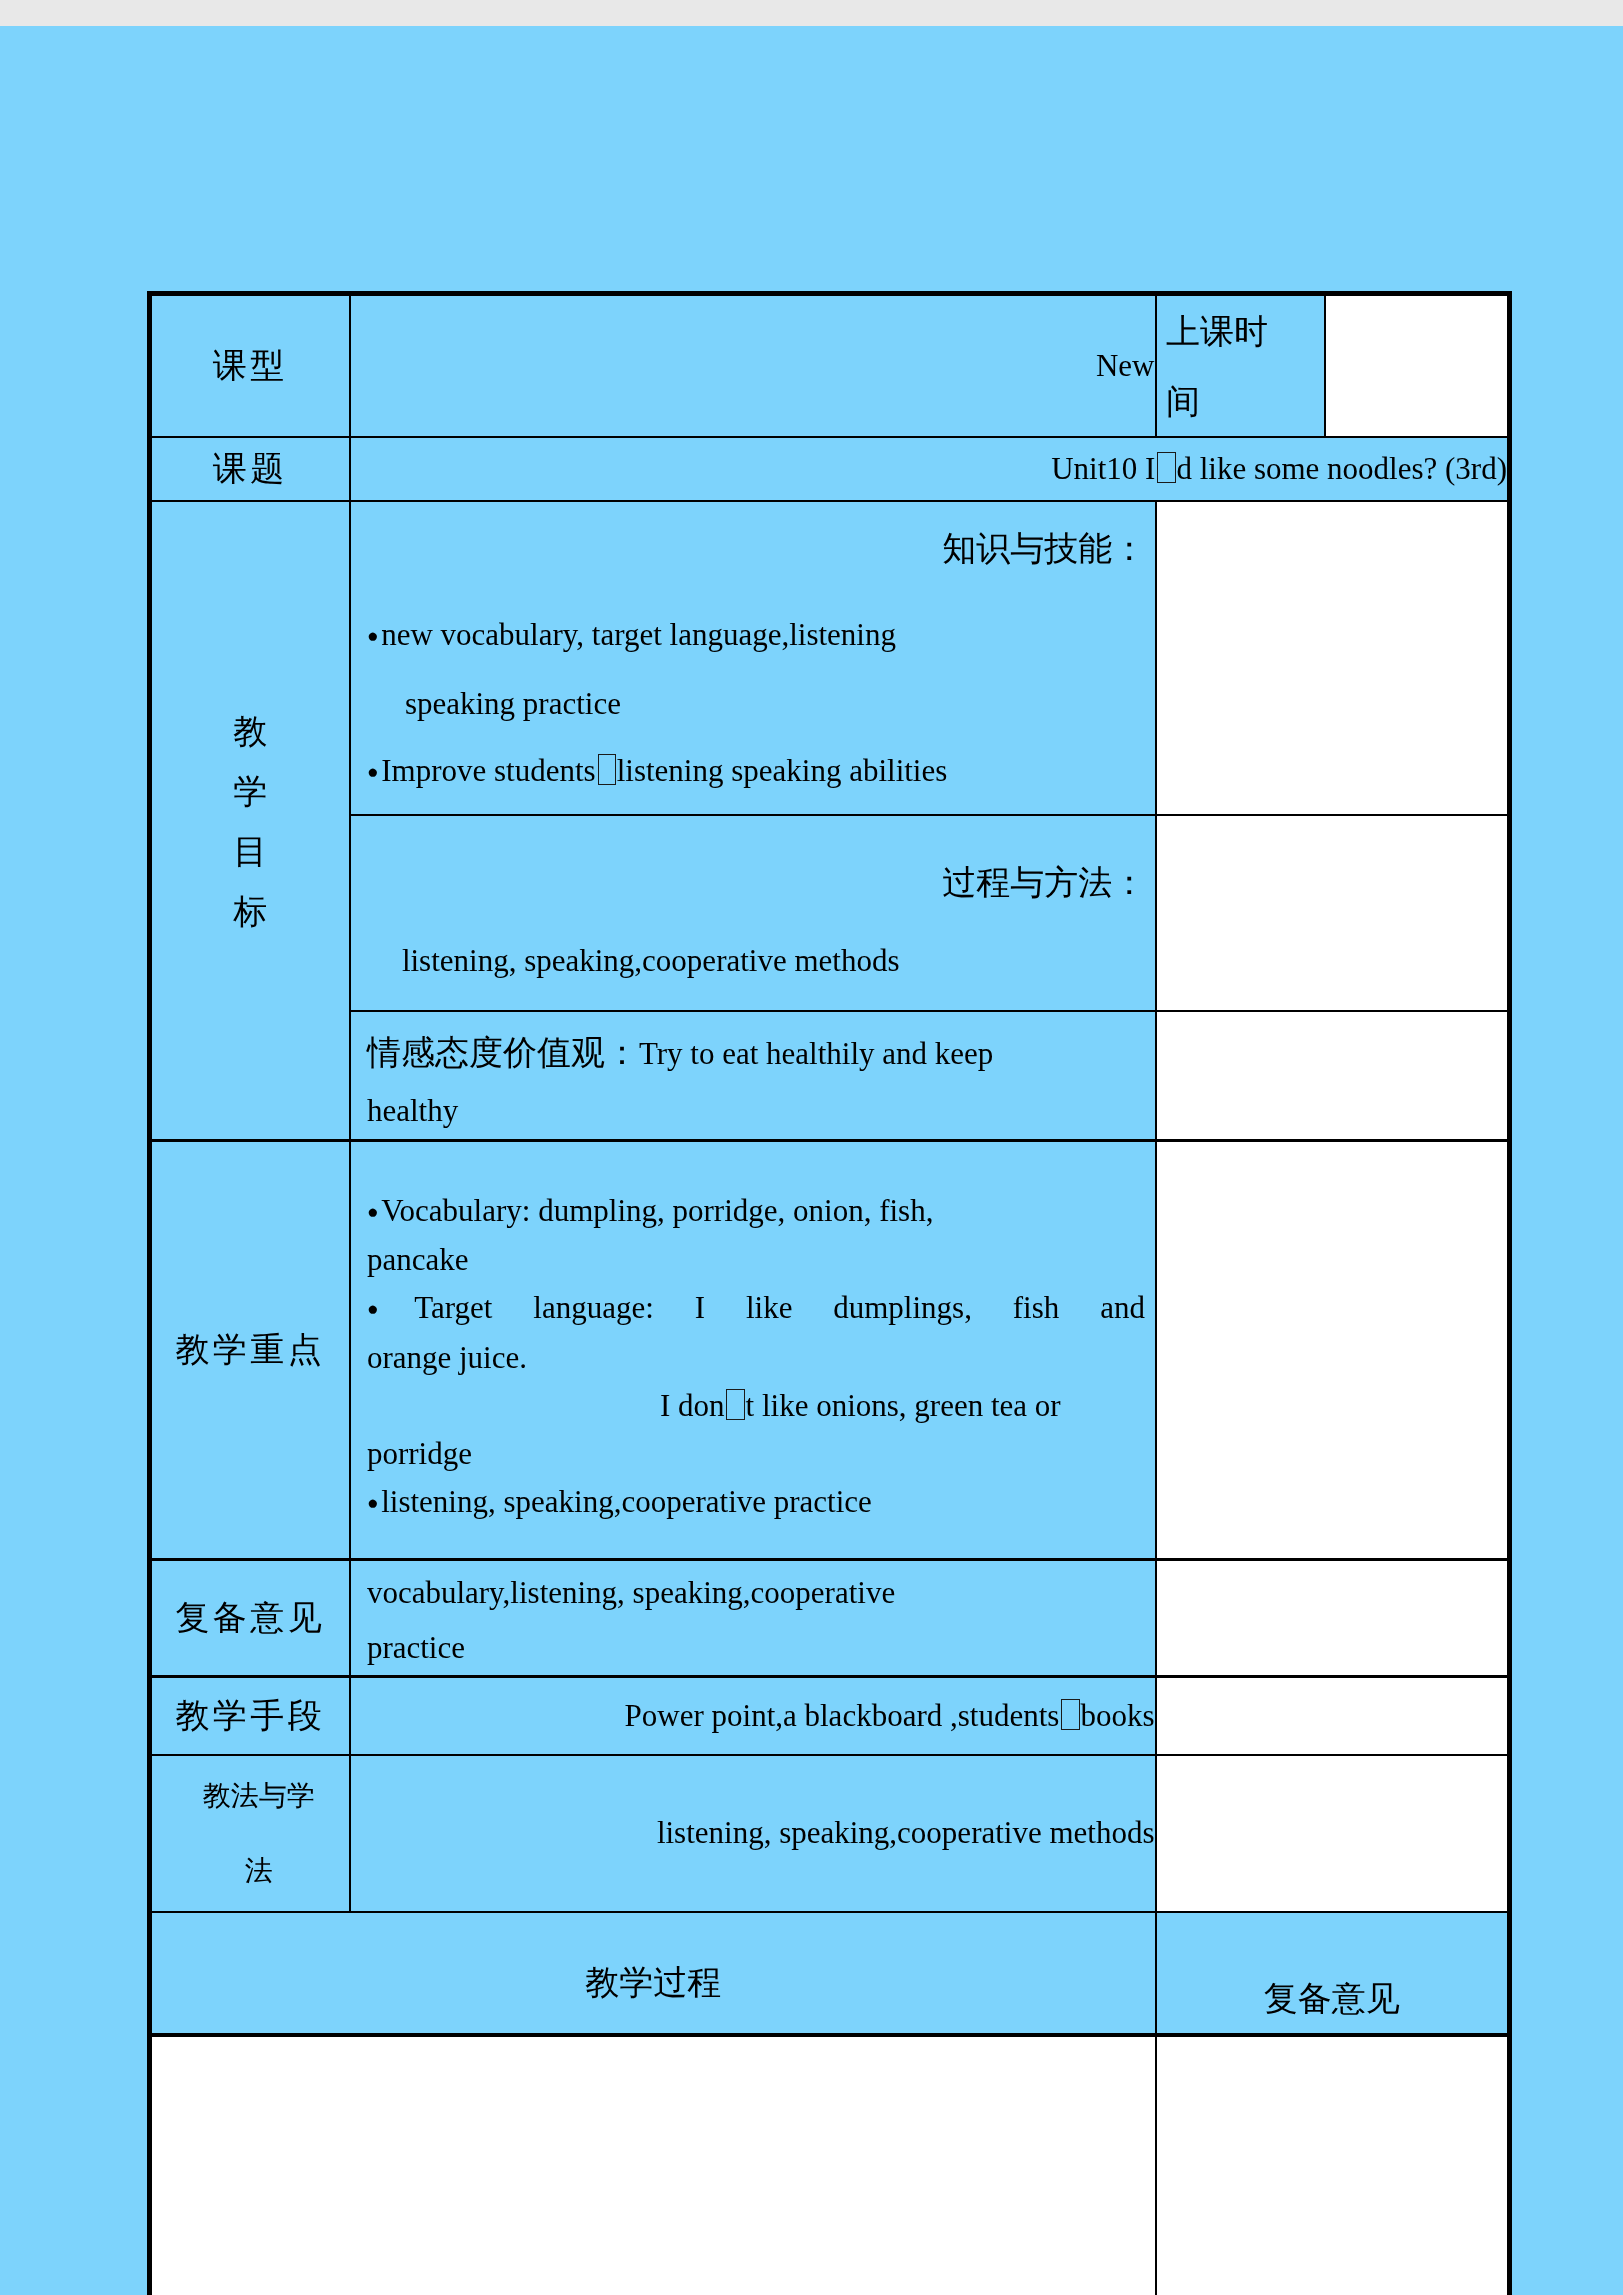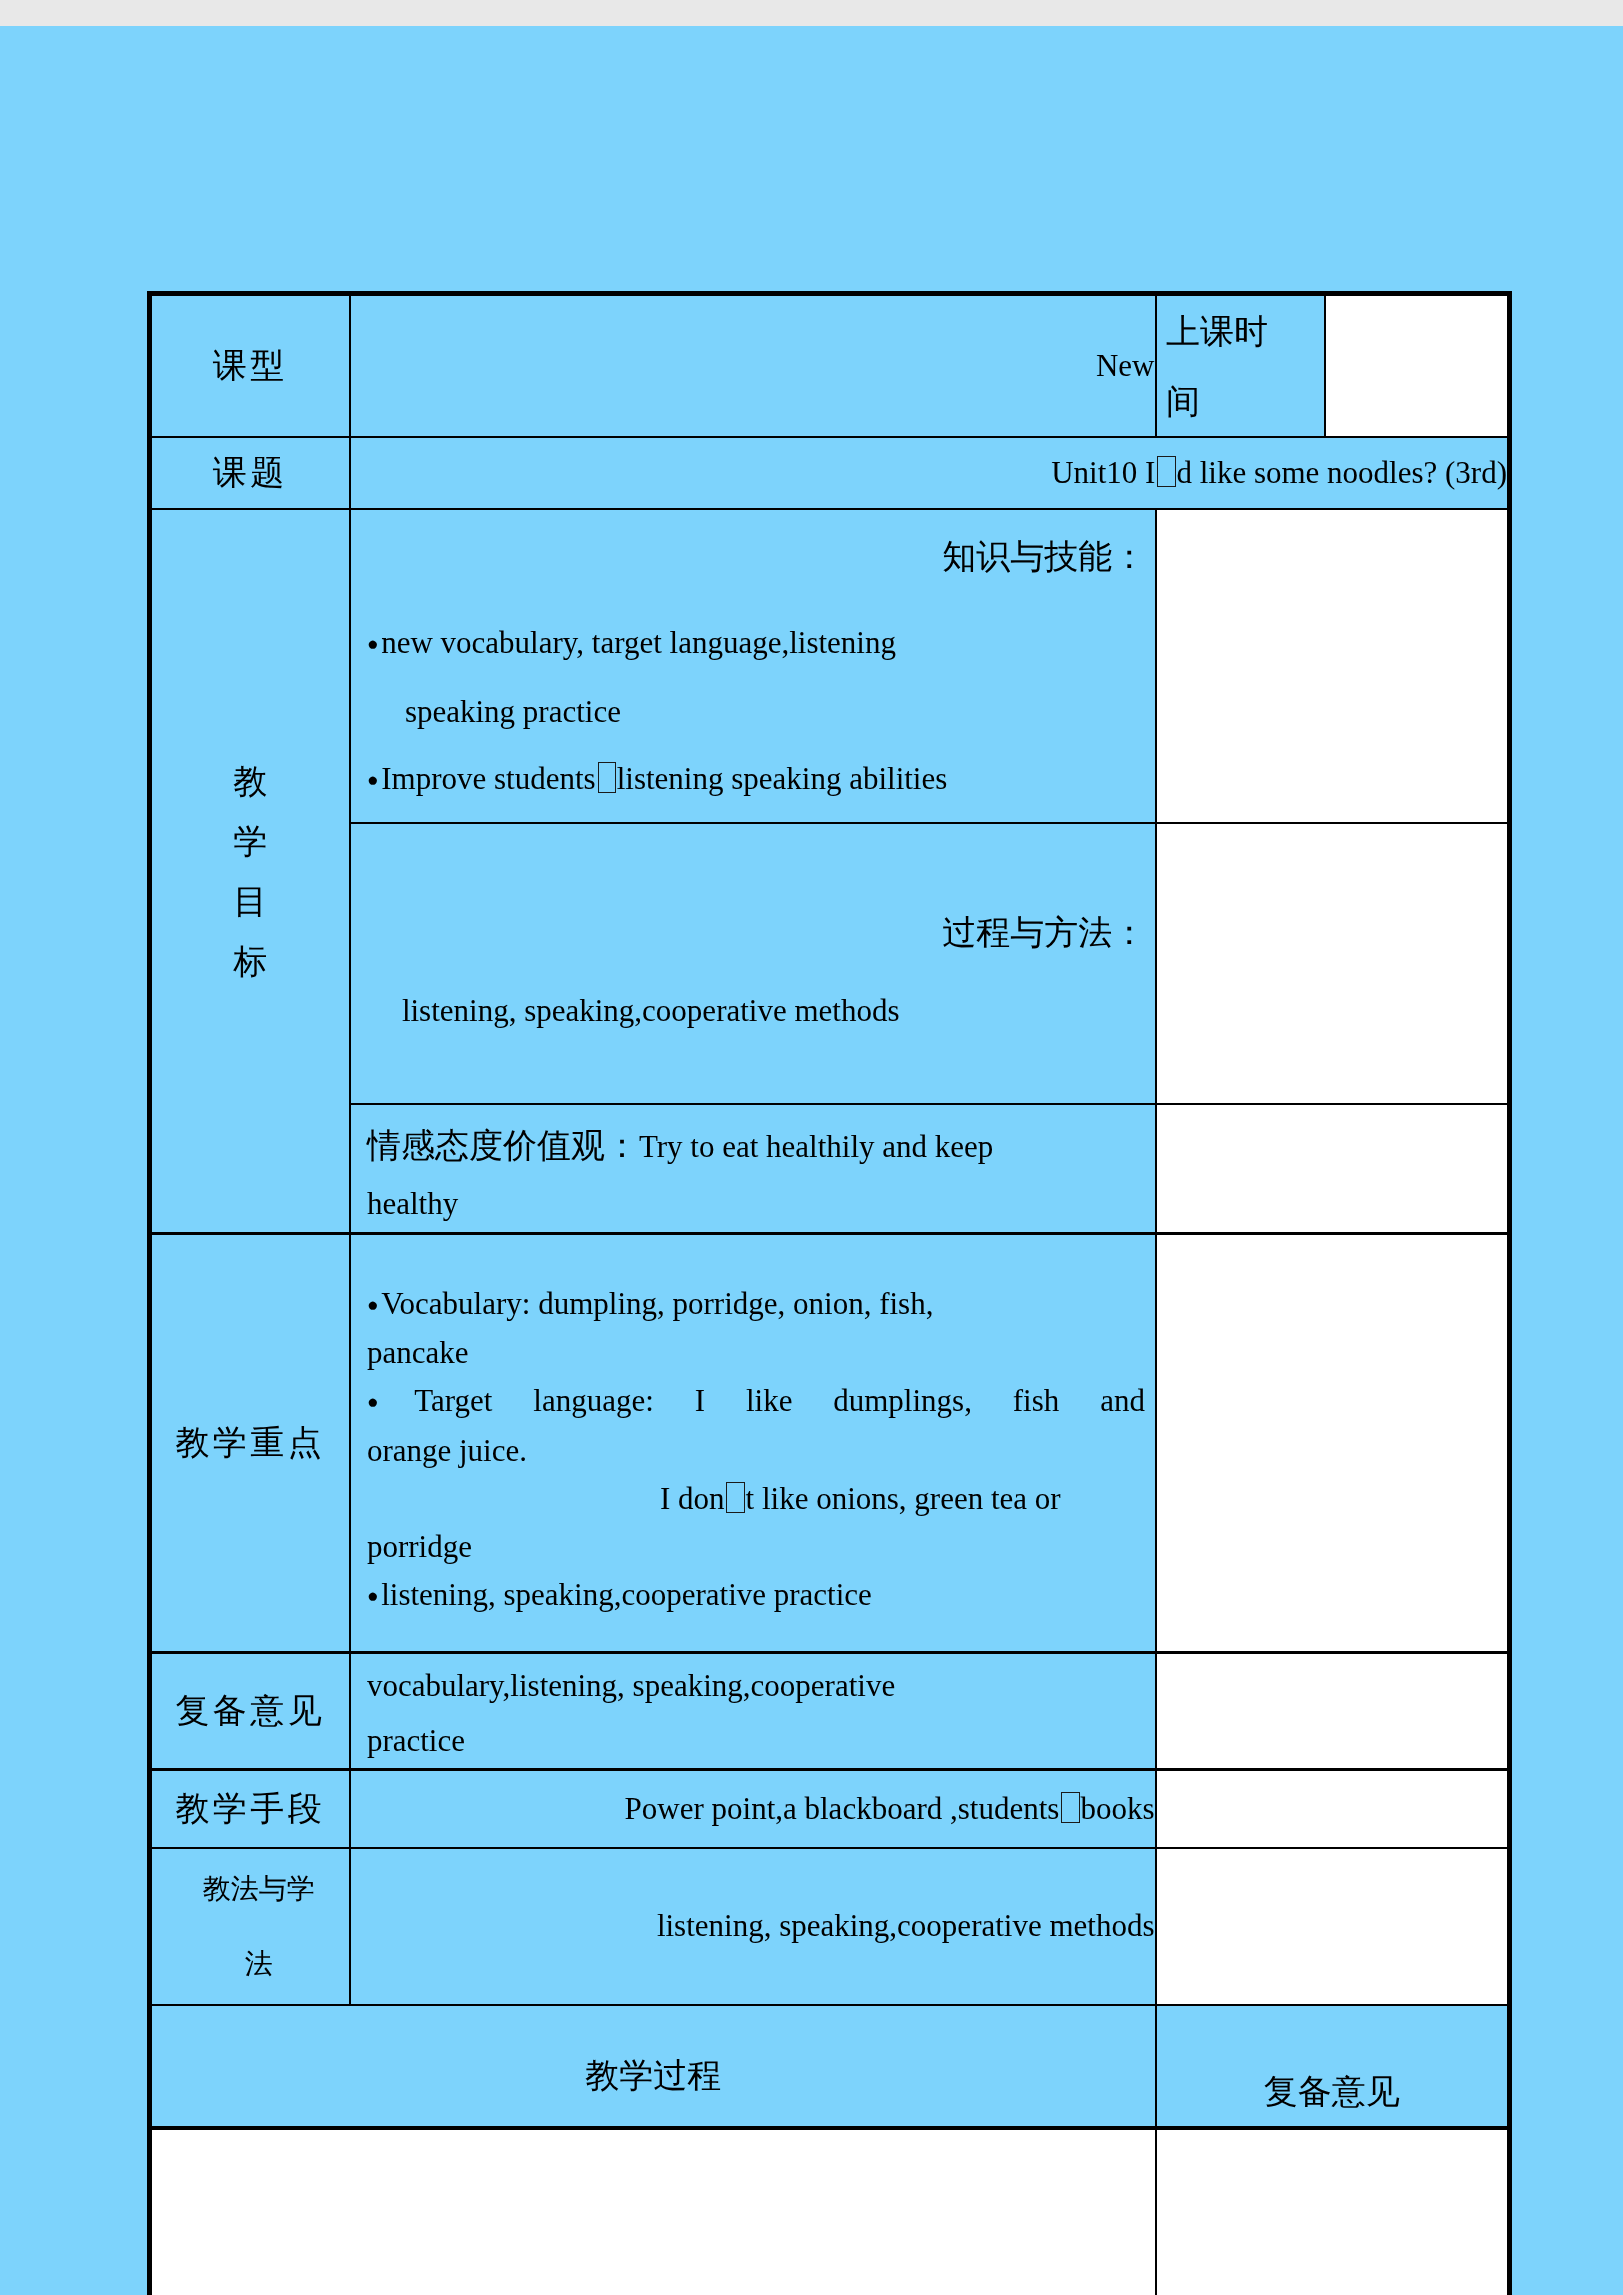--- a/index.html
+++ b/index.html
@@ -104,21 +104,21 @@
         </td>
         <td class="val serif">
           <span>New</span>
         </td>
         <td class="lab cjk">
           <div class="timebox">上课时间</div>
         </td>
         <td class="emptycell"></td>
       </tr>
 
-      <tr style="height:72px">
+      <tr style="height:64px">
         <td class="lab cjk">
           <span class="labtxt">课题</span>
         </td>
         <td class="val serif" colspan="3">
           <span>Unit10 I<span class="tofu"></span>d like some noodles? (3rd)</span>
         </td>
       </tr>
 
       <tr style="height:314px">
         <td class="vertlab cjk" rowspan="3">
@@ -128,21 +128,21 @@
           <div class="vchar">标</div>
         </td>
         <td class="block knowledge">
           <div class="cjk-h">知识与技能：</div>
           <div class="kline first serif"><span class="blt">●</span>new vocabulary, target language,listening</div>
           <div class="kline indent serif">speaking practice</div>
           <div class="kline serif"><span class="blt">●</span>Improve students<span class="tofu"></span>listening speaking abilities</div>
         </td>
         <td class="emptycell" colspan="2"></td>
       </tr>
-      <tr style="height:281px">
+      <tr style="height:196px">
         <td class="block process">
           <div class="cjk-h">过程与方法：</div>
           <div class="pline serif">listening, speaking,cooperative methods</div>
         </td>
         <td class="emptycell" colspan="2"></td>
       </tr>
       <tr style="height:126px">
         <td class="block emotion serif">
           <div><span class="cjk-h">情感态度价值观：</span><span>Try to eat healthily and keep</span></div>
           <div>healthy</div>

